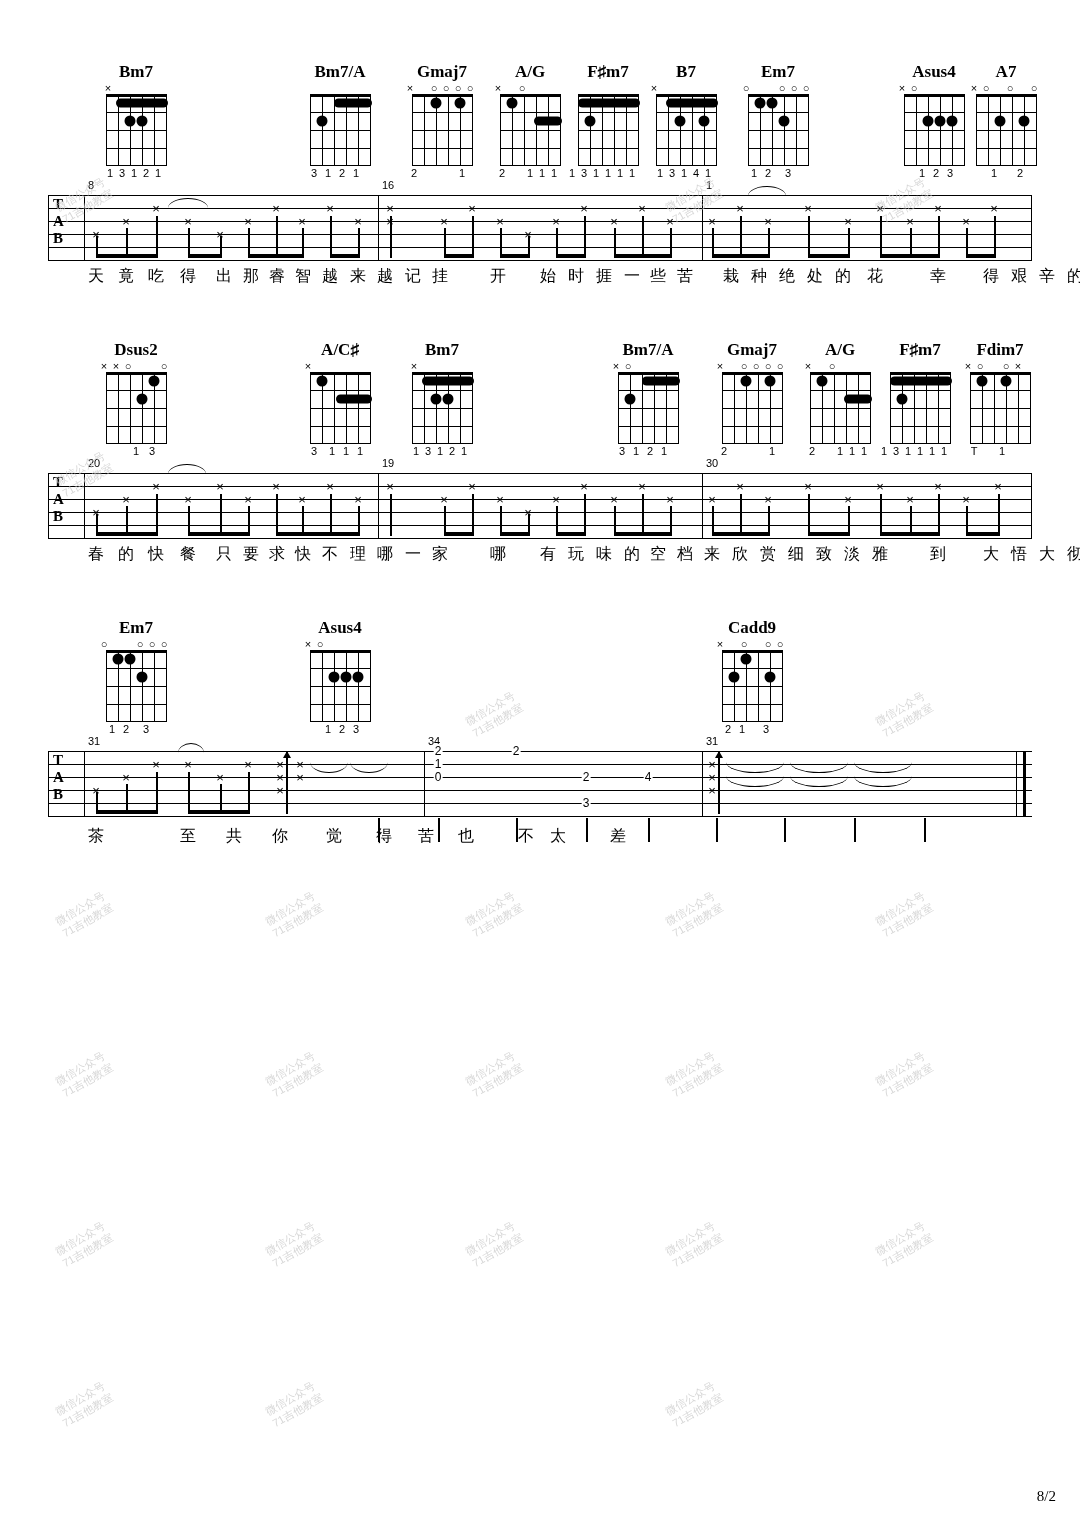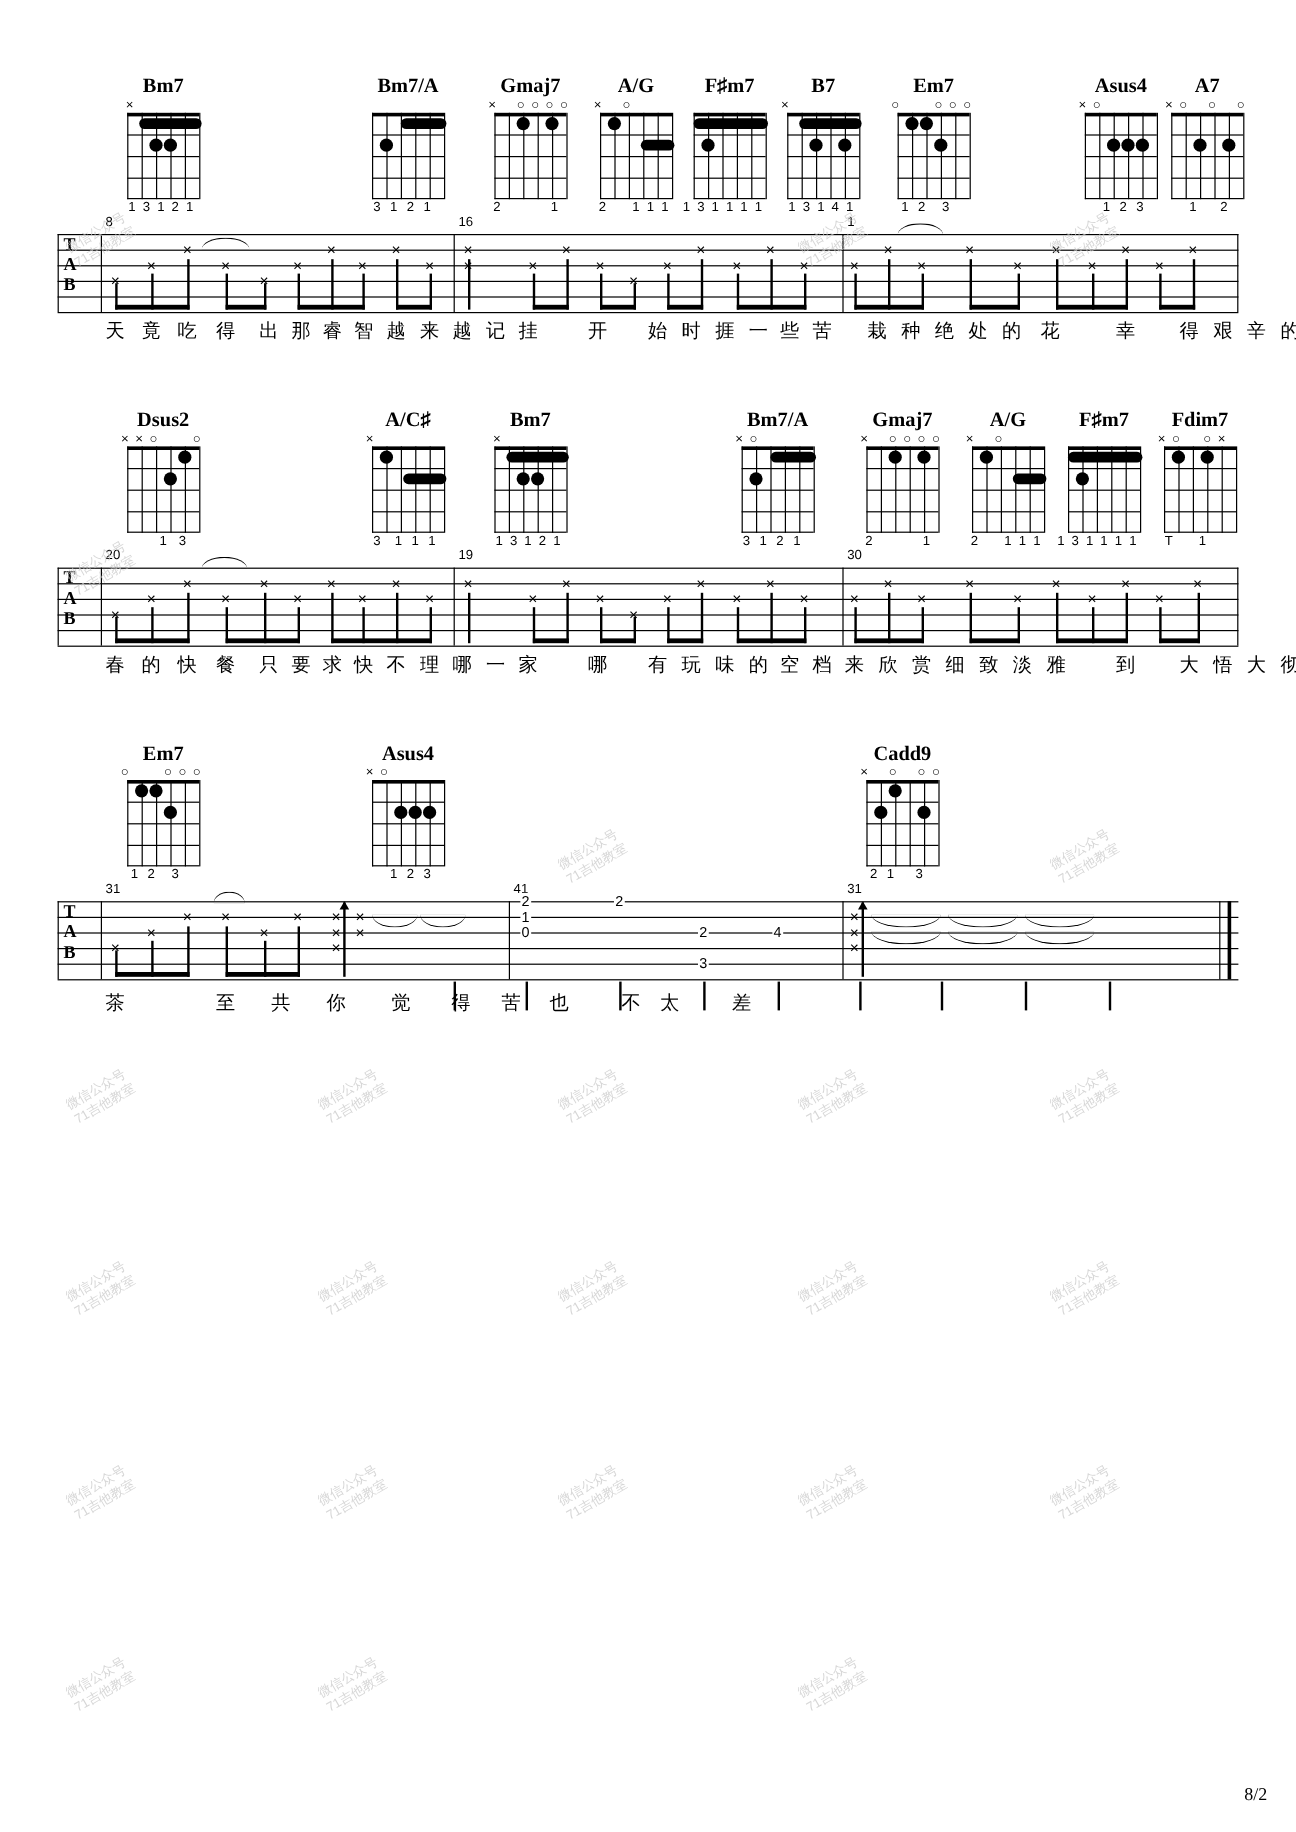--- a/index.html
+++ b/index.html
@@ -922,21 +922,21 @@
       <div class="lend" style="left:0;top:3px;height:65px;"></div>
       <div class="lend" style="left:36px;top:3px;height:65px;"></div>
       <div class="lend" style="left:376px;top:3px;height:65px;"></div>
       <div class="lend" style="left:654px;top:3px;height:65px;"></div>
       <div class="lend thick" style="left:975px;top:3px;height:65px;"></div>
       <div class="lend" style="left:968px;top:3px;height:65px;"></div>
       <div class="tabmark">
         <span>T</span><br><span>A</span><br><span>B</span>
       </div>
       <div class="barnum" style="left:40px;top:-13px;">31</div>
-      <div class="barnum" style="left:380px;top:-13px;">41</div>
+      <div class="barnum" style="left:380px;top:-13px;">34</div>
       <div class="barnum" style="left:658px;top:-13px;">31</div>
 
       <div class="x" style="left:48px;top:42px;">×</div>
         <div class="x" style="left:78px;top:29px;">×</div>
       <div class="x" style="left:108px;top:16px;">×</div>
         <div class="x" style="left:140px;top:16px;">×</div>
       <div class="x" style="left:172px;top:29px;">×</div>
         <div class="x" style="left:200px;top:16px;">×</div>
       <div class="slur" style="left:130px;top:-5px;width:26px;"></div>
 

